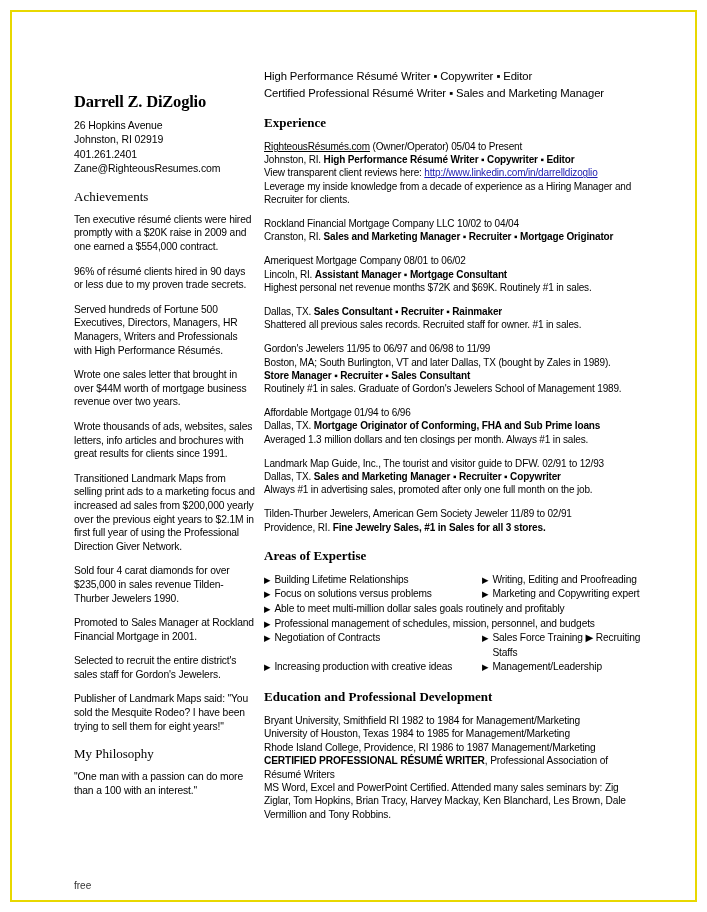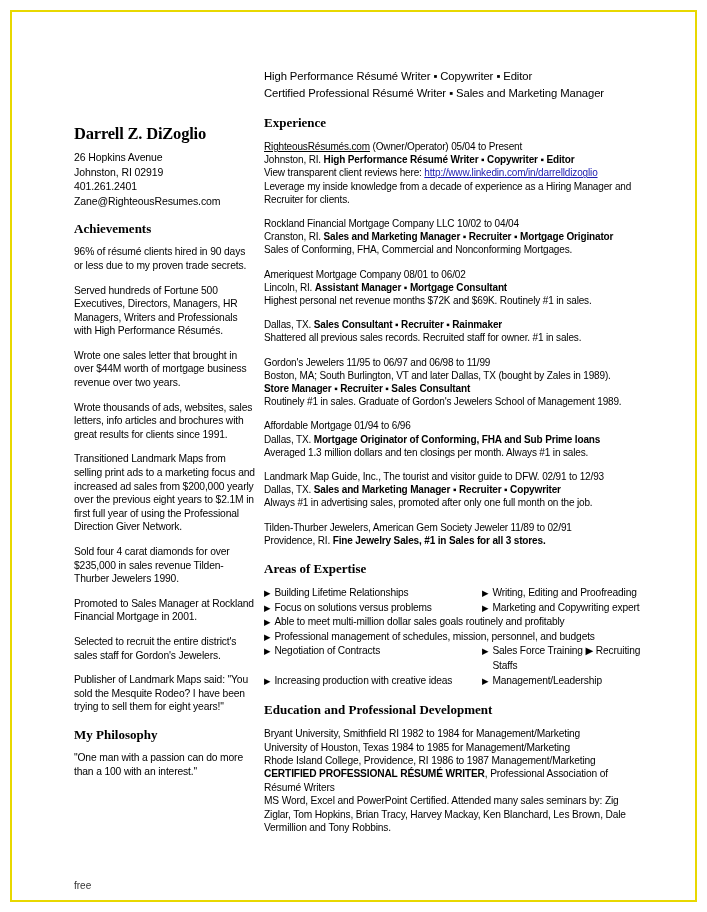--- a/index.html
+++ b/index.html
@@ -60,21 +60,21 @@
     margin: 0 0 6px 0;
     color: #000;
   }
   .contact-line {
     font-size: 10.5px;
     line-height: 14.5px;
     letter-spacing: -0.1px;
   }
   .section-head-left {
     font-family: "Liberation Serif", serif;
-    font-weight: bold;
+    font-weight: normal;
     font-size: 13px;
     margin-top: 13px;
     margin-bottom: 8px;
   }
   .para-left {
     font-size: 10.3px;
     line-height: 13.6px;
     letter-spacing: -0.15px;
     margin-bottom: 11px;
   }
@@ -156,20 +156,21 @@
       <div class="col-left">
         <div class="name">Darrell Z. DiZoglio</div>
 
         <div class="contact-line">26 Hopkins Avenue</div>
         <div class="contact-line">Johnston, RI 02919</div>
         <div class="contact-line">401.261.2401</div>
         <div class="contact-line">Zane@RighteousResumes.com</div>
 
         <div class="section-head-left">Achievements</div>
 
+        <div class="para-left">Ten executive résumé clients were hired promptly with a $20K raise in 2009 and one earned a $554,000 contract.</div>
         <div class="para-left">96% of résumé clients hired in 90 days or less due to my proven trade secrets.</div>
         <div class="para-left">Served hundreds of Fortune 500 Executives, Directors, Managers, HR Managers, Writers and Professionals with High Performance Résumés.</div>
         <div class="para-left">Wrote one sales letter that brought in over $44M worth of mortgage business revenue over two years.</div>
         <div class="para-left">Wrote thousands of ads, websites, sales letters, info articles and brochures with great results for clients since 1991.</div>
         <div class="para-left">Transitioned Landmark Maps from selling print ads to a marketing focus and increased ad sales from $200,000 yearly over the previous eight years to $2.1M in first full year of using the Professional Direction Giver Network.</div>
         <div class="para-left">Sold four 4 carat diamonds for over $235,000 in sales revenue Tilden-Thurber Jewelers 1990.</div>
         <div class="para-left">Promoted to Sales Manager at Rockland Financial Mortgage in 2001.</div>
         <div class="para-left">Selected to recruit the entire district's sales staff for Gordon's Jewelers.</div>
         <div class="para-left">Publisher of Landmark Maps said: "You sold the Mesquite Rodeo?  I have been trying to sell them for eight years!"</div>
 
@@ -194,21 +195,20 @@
             <span>View transparent client reviews here:  </span><span class="lnk-blue">http://www.linkedin.com/in/darrelldizoglio</span>
           </div>
           <div class="job-line">Leverage my inside knowledge from a decade of experience as a Hiring Manager and Recruiter for clients.</div>
         </div>
 
         <div class="job">
           <div class="job-line">Rockland Financial Mortgage Company LLC  10/02 to 04/04</div>
           <div class="job-line">
             <span>Cranston, RI.  </span><span class="b">Sales and Marketing Manager ▪ Recruiter ▪ Mortgage Originator</span>
           </div>
-          <div class="job-line">Sales of Conforming, FHA, Commercial and Nonconforming Mortgages.</div>
         </div>
 
         <div class="job">
           <div class="job-line">Ameriquest Mortgage Company  08/01 to 06/02</div>
           <div class="job-line">
             <span>Lincoln, RI.  </span><span class="b">Assistant Manager ▪ Mortgage Consultant</span>
           </div>
           <div class="job-line">Highest personal net revenue months $72K and $69K.  Routinely #1 in sales.</div>
         </div>
 

